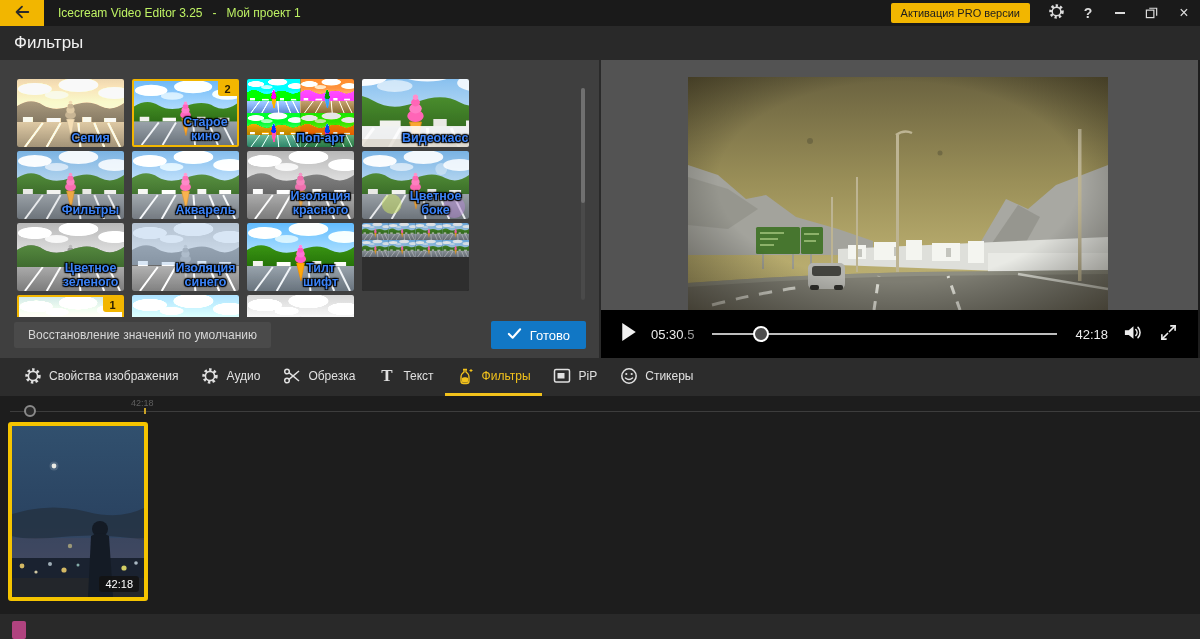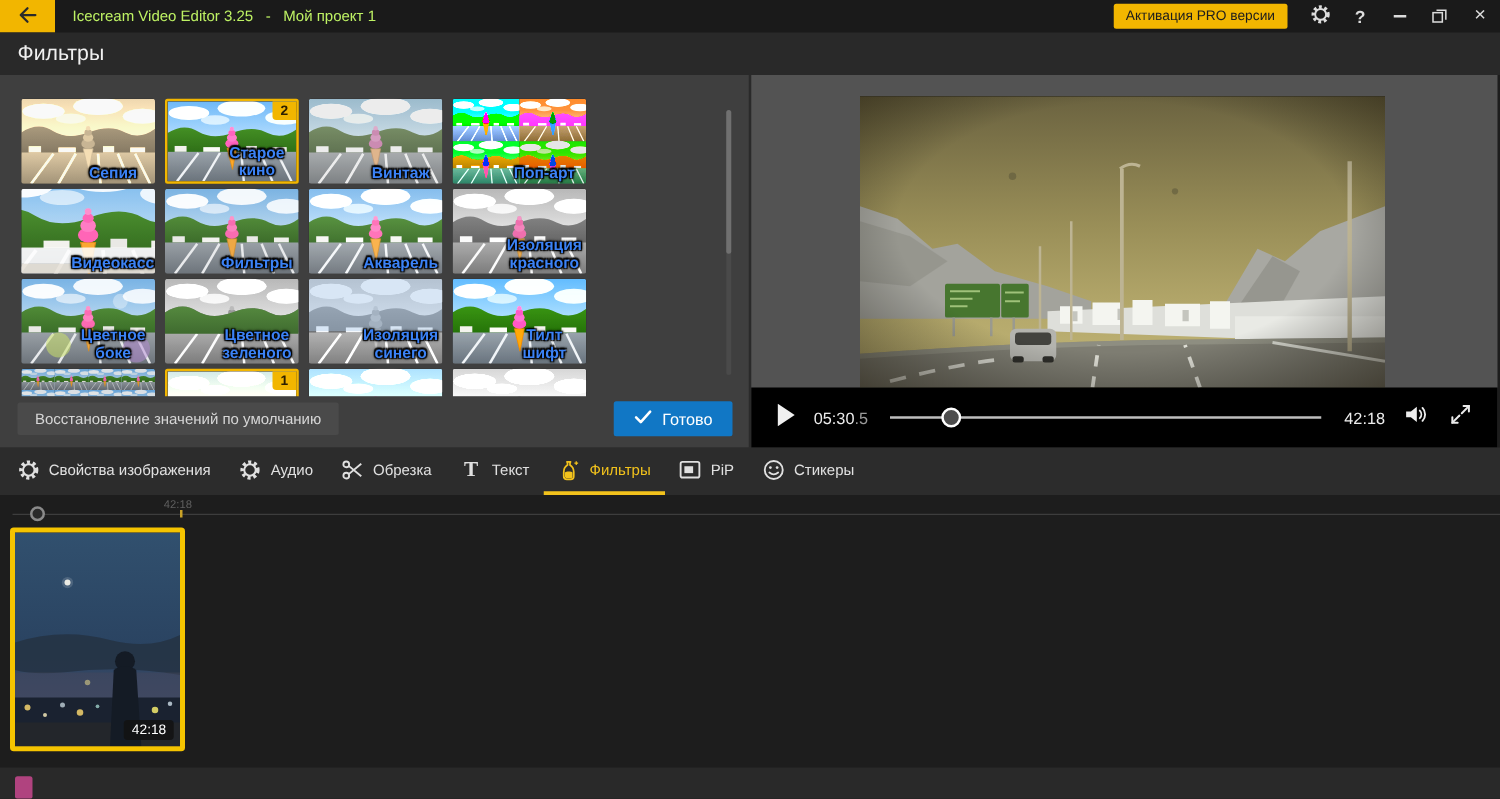--- a/index.html
+++ b/index.html
@@ -74,21 +74,21 @@
   .controls { position:absolute; left:0; right:0; top:250px; height:48px; background:#000000; display:flex; align-items:center; padding:0 18px; gap:12px; }
   .play-btn { width:20px; height:20px; display:flex; align-items:center; justify-content:center; cursor:pointer; }
   .time { font-size:13px; color:#ececec; white-space:nowrap; }
   .time .frac { color:#9a9a9a; }
   .slider { position:relative; flex:1; height:16px; margin:0 6px; cursor:pointer; }
   .slider .track { position:absolute; left:0; right:0; top:7px; height:2px; background:#bdbdbd; }
   .slider .knob { position:absolute; top:0; width:16px; height:16px; border-radius:50%; border:2.5px solid #fff; background:#4d4d4d; }
   .ctl-ico { width:24px; height:22px; display:flex; align-items:center; justify-content:center; cursor:pointer; }
 
   
-  .toolbar { height:38px; background:#2c2c2c; display:flex; align-items:stretch; padding-left:2px; flex:0 0 auto; }
+  .toolbar { height:38px; background:#2c2c2c; display:flex; align-items:stretch; padding-left:12px; flex:0 0 auto; }
   .tab { display:flex; align-items:center; gap:7px; padding:0 11px; color:#e0e0e0; font-size:12px; cursor:pointer; border-bottom:3px solid transparent; }
   .tab .ticon { display:flex; align-items:center; justify-content:center; width:19px; height:19px; }
   .tab.active { color:#f2c21c; border-bottom-color:#f2c21c; }
   .t-serif { font-family:"Liberation Serif", serif; font-size:17px; font-weight:bold; color:#e0e0e0; line-height:1; }
   .toolbar-right { margin-left:auto; display:flex; align-items:center; gap:14px; padding-right:16px; }
   .hist-ico { width:24px; height:20px; display:flex; align-items:center; justify-content:center; cursor:pointer; }
   .vdiv { width:1px; height:16px; background:#5a5a5a; }
   .clear-btn { display:flex; align-items:center; gap:8px; color:#8a8a8a; font-size:12px; cursor:default; }
 
   
@@ -228,26 +228,20 @@
         </div>
 
         <div class="thumb sel t-oldfilm">
           <svg class="img" viewBox="0 0 108 68" preserveAspectRatio="none">
               <use class="sc" href="#scene"></use>
             </svg>
           <div class="t-label">Старое кино</div>
           <div class="t-badge">2</div>
         </div>
 
-        <div class="thumb t-vintage">
-          <svg class="img" viewBox="0 0 108 68" preserveAspectRatio="none">
-              <use class="sc" href="#scene"></use>
-            </svg>
-          <div class="t-label">Винтаж</div>
-        </div>
 
         <div class="thumb t-popart">
           <svg class="img" viewBox="0 0 108 68" preserveAspectRatio="none">
             <g class="pa1" transform="scale(0.5)">
                 <use href="#scene"></use>
               </g>
             <g class="pa2" transform="translate(54,0) scale(0.5)">
                 <use href="#scene"></use>
               </g>
             <g class="pa3" transform="translate(0,34) scale(0.5)">

